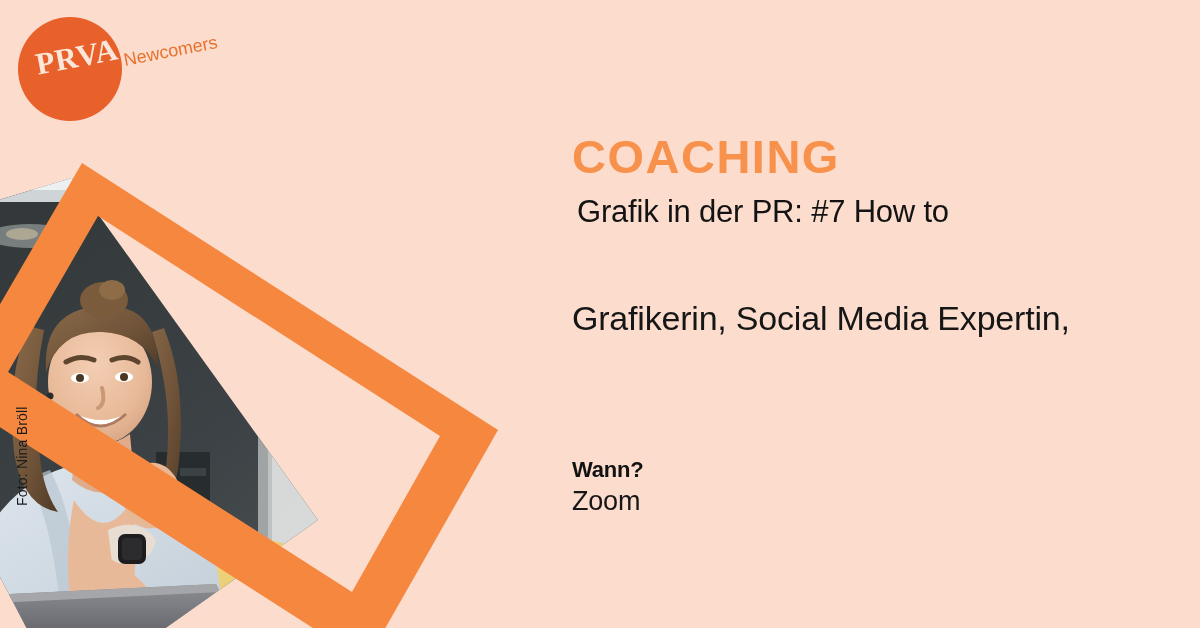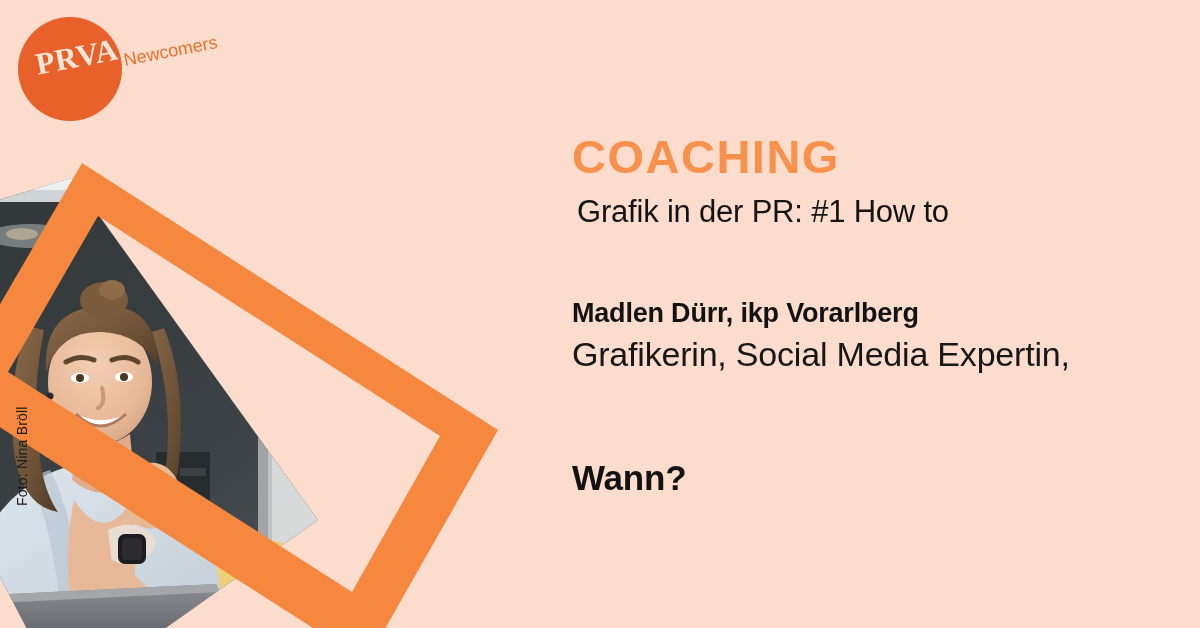--- a/index.html
+++ b/index.html
@@ -133,21 +133,21 @@
     color: #161616;
     letter-spacing: -0.2px;
   }
   #details-block {
     position: absolute;
     left: 4px;
     top: 455px;
     line-height: 1.33;
   }
   .detail-label {
-    font-size: 35px;
+    font-size: 22px;
     font-weight: bold;
     color: #121212;
     letter-spacing: -0.2px;
   }
   .detail-value {
     font-size: 27px;
     font-weight: 400;
     color: #161616;
     letter-spacing: -0.2px;
   }
@@ -276,25 +276,25 @@
                  M98 216 L440 436 L352 592 L8 372 Z" fill="#f5873f" fill-rule="evenodd"></path>
       </g>
     </svg>
 
     <div id="photo-credit">Foto: Nina Bröll</div>
   </div>
 
   <div id="content">
 
     <div id="headline">COACHING</div>
-    <div id="subhead">Grafik in der PR: #1 How to</div>
+    <div id="subhead">Grafik in der PR: #7 How to</div>
 
     <div id="speaker-block">
-      <div id="speaker-name">Madlen Dürr, ikp Vorarlberg</div>
       <div class="speaker-role">Grafikerin, Social Media Expertin,</div>
     </div>
 
     <div id="details-block">
       <div class="detail-label">Wann?</div>
+      <div class="detail-value">Zoom</div>
     </div>
 
   </div>
 </div>
 
 </body></html>

